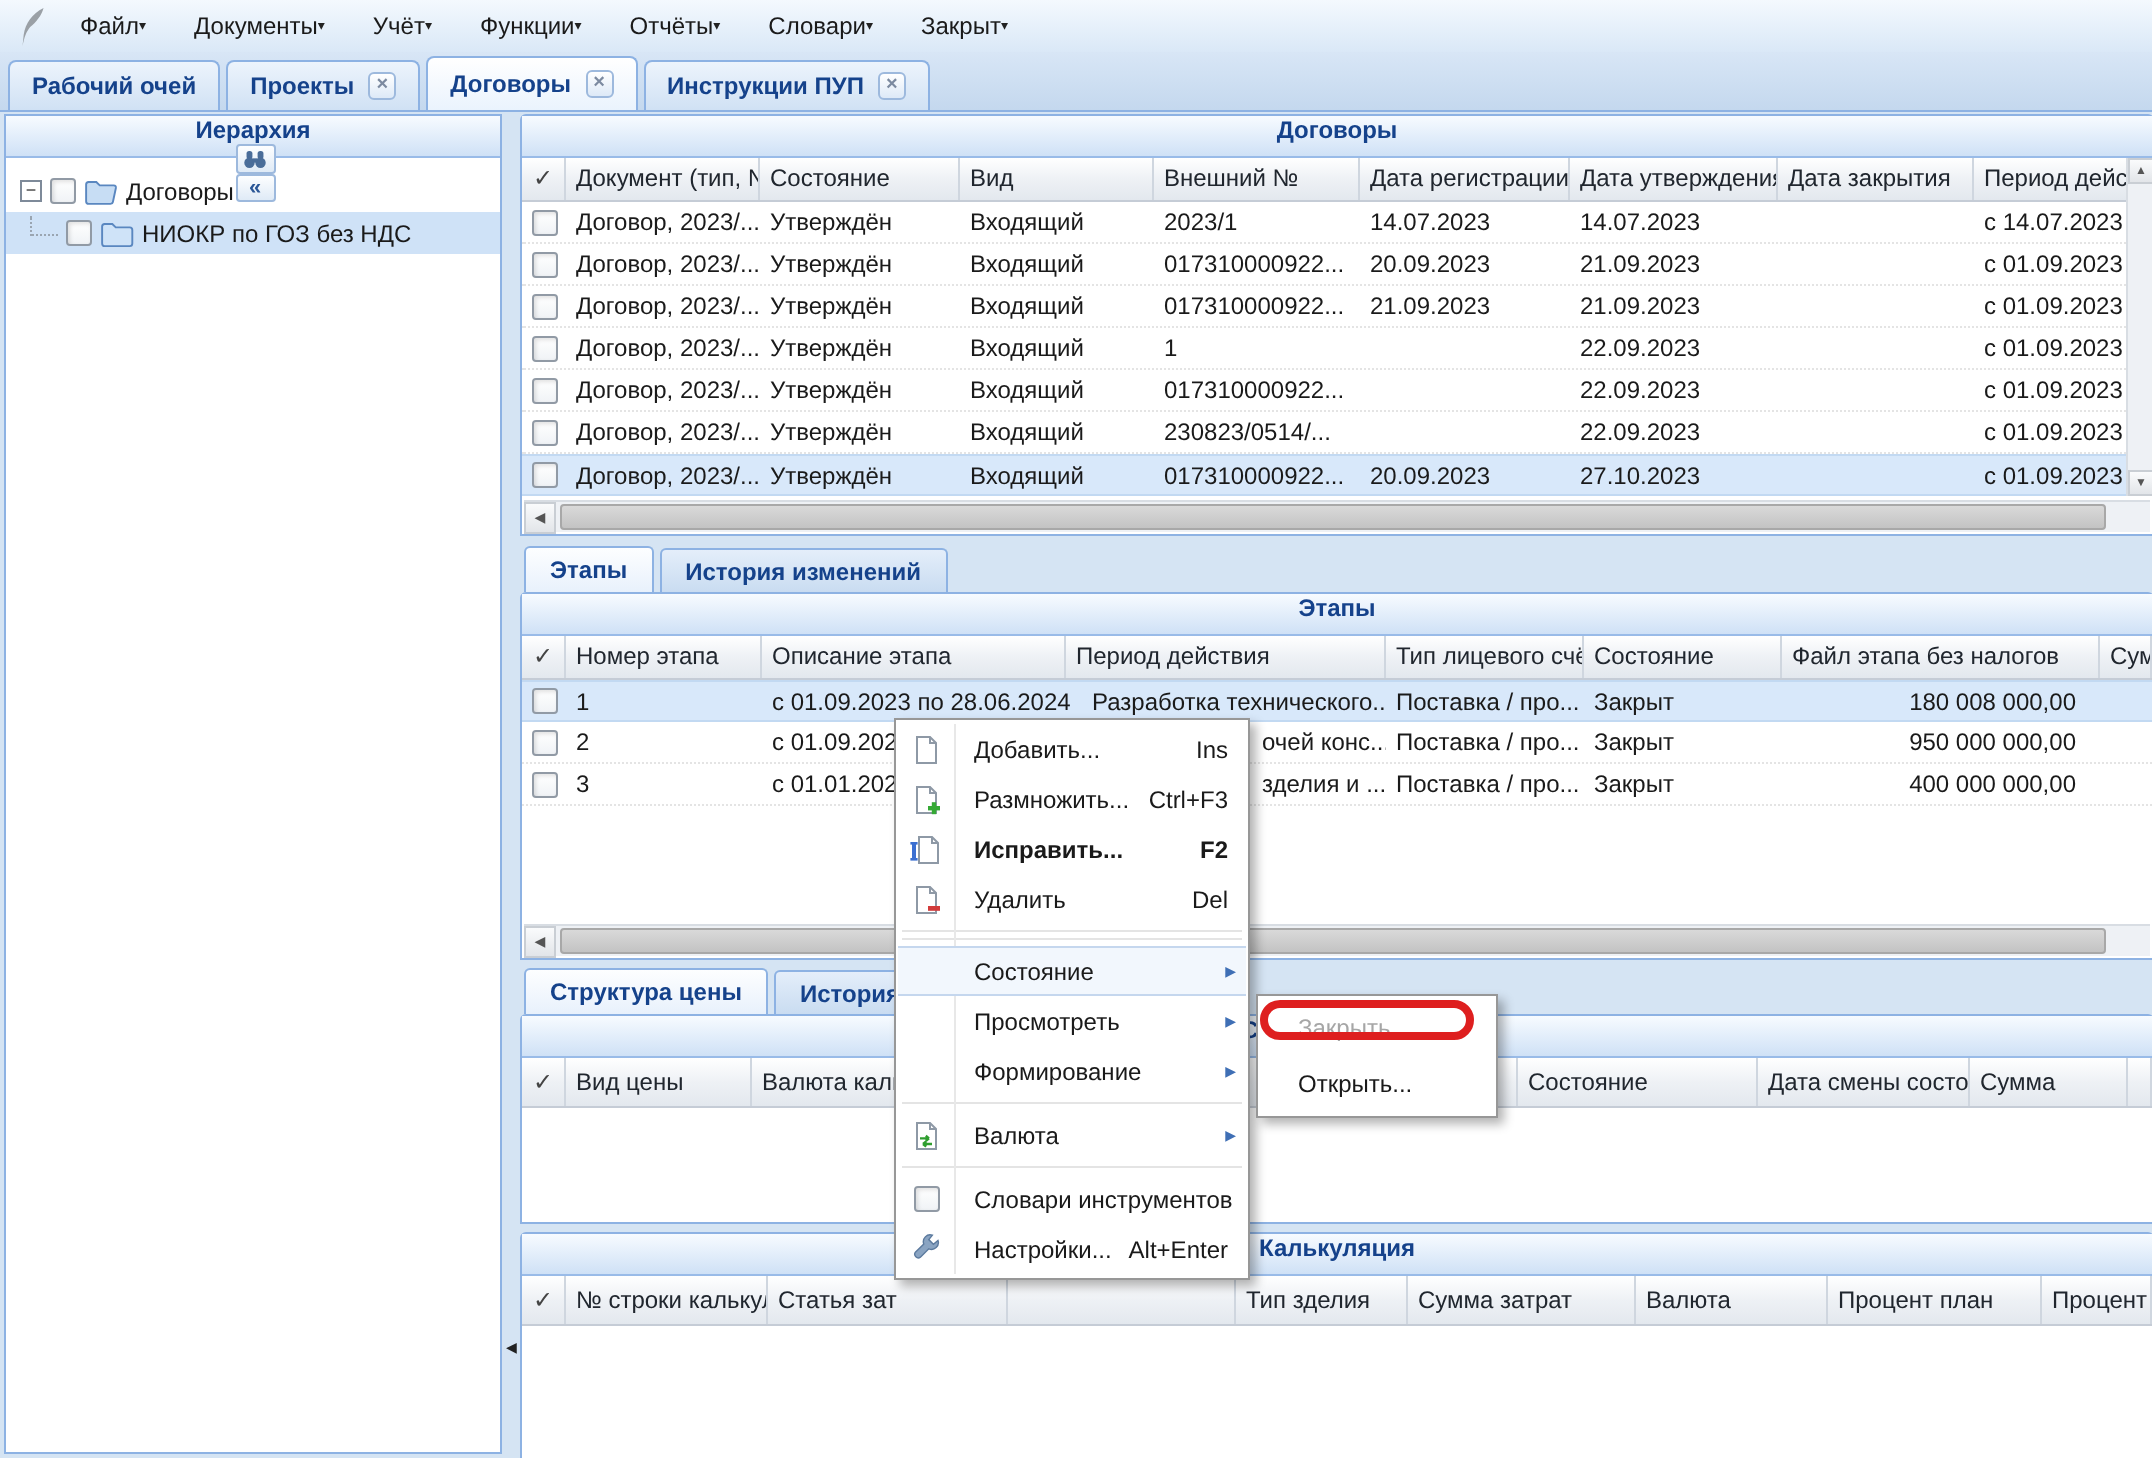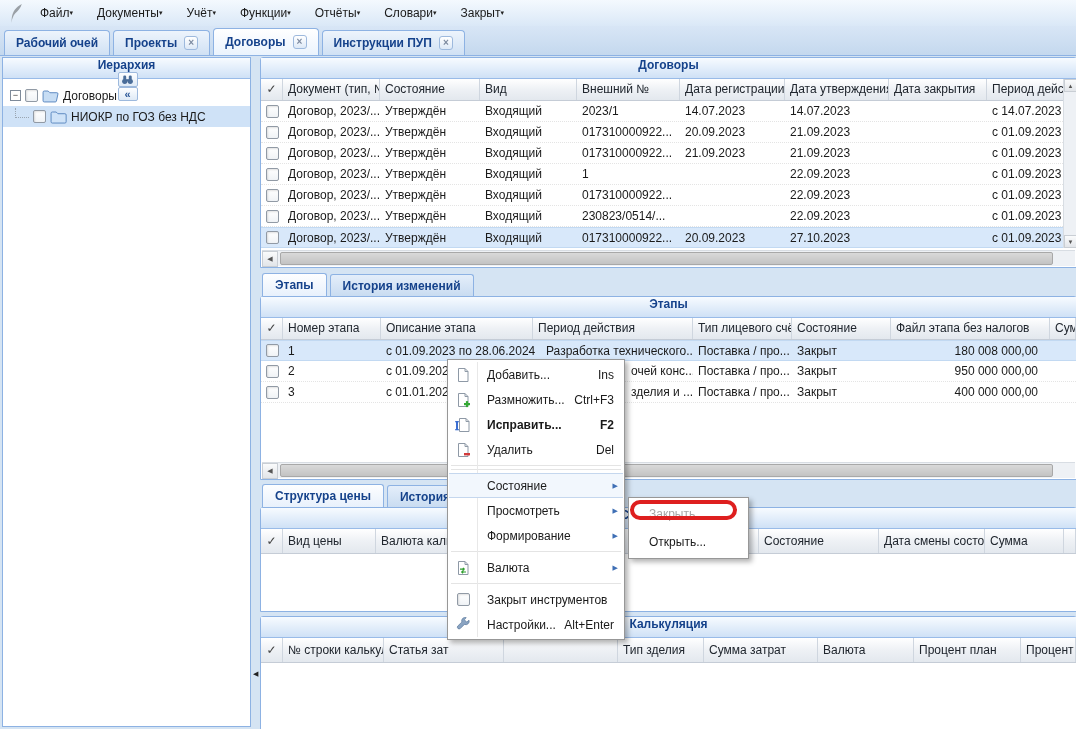--- a/index.html
+++ b/index.html
@@ -499,21 +499,21 @@
         </svg>
       </span>
     <span class="lbl">Валюта</span>
     <span class="sub">▶</span>
   </div>
   <div class="msep"></div>
   <div class="mi">
     <span class="ico">
         <span class="cb"></span>
       </span>
-    <span class="lbl">Закрыт инструментов</span>
+    <span class="lbl">Словари инструментов</span>
   </div>
   <div class="mi">
     <span class="ico">
         <svg width="16" height="16" viewBox="0 0 16 16">
           <path d="M14 3.2 a3.4 3.4 0 0 1 -4.6 4.2 L5.2 11.6 a1.8 1.8 0 0 1 -2.5 -2.5 L6.9 5 A3.4 3.4 0 0 1 11.2 0.6 L9.4 2.8 l2.3 2.3 z" fill="#8aa4c2" stroke="#5c7a9e" stroke-width="0.7"></path>
         </svg>
       </span>
     <span class="lbl">Настройки...</span>
     <span class="sc">Alt+Enter</span>
   </div>

